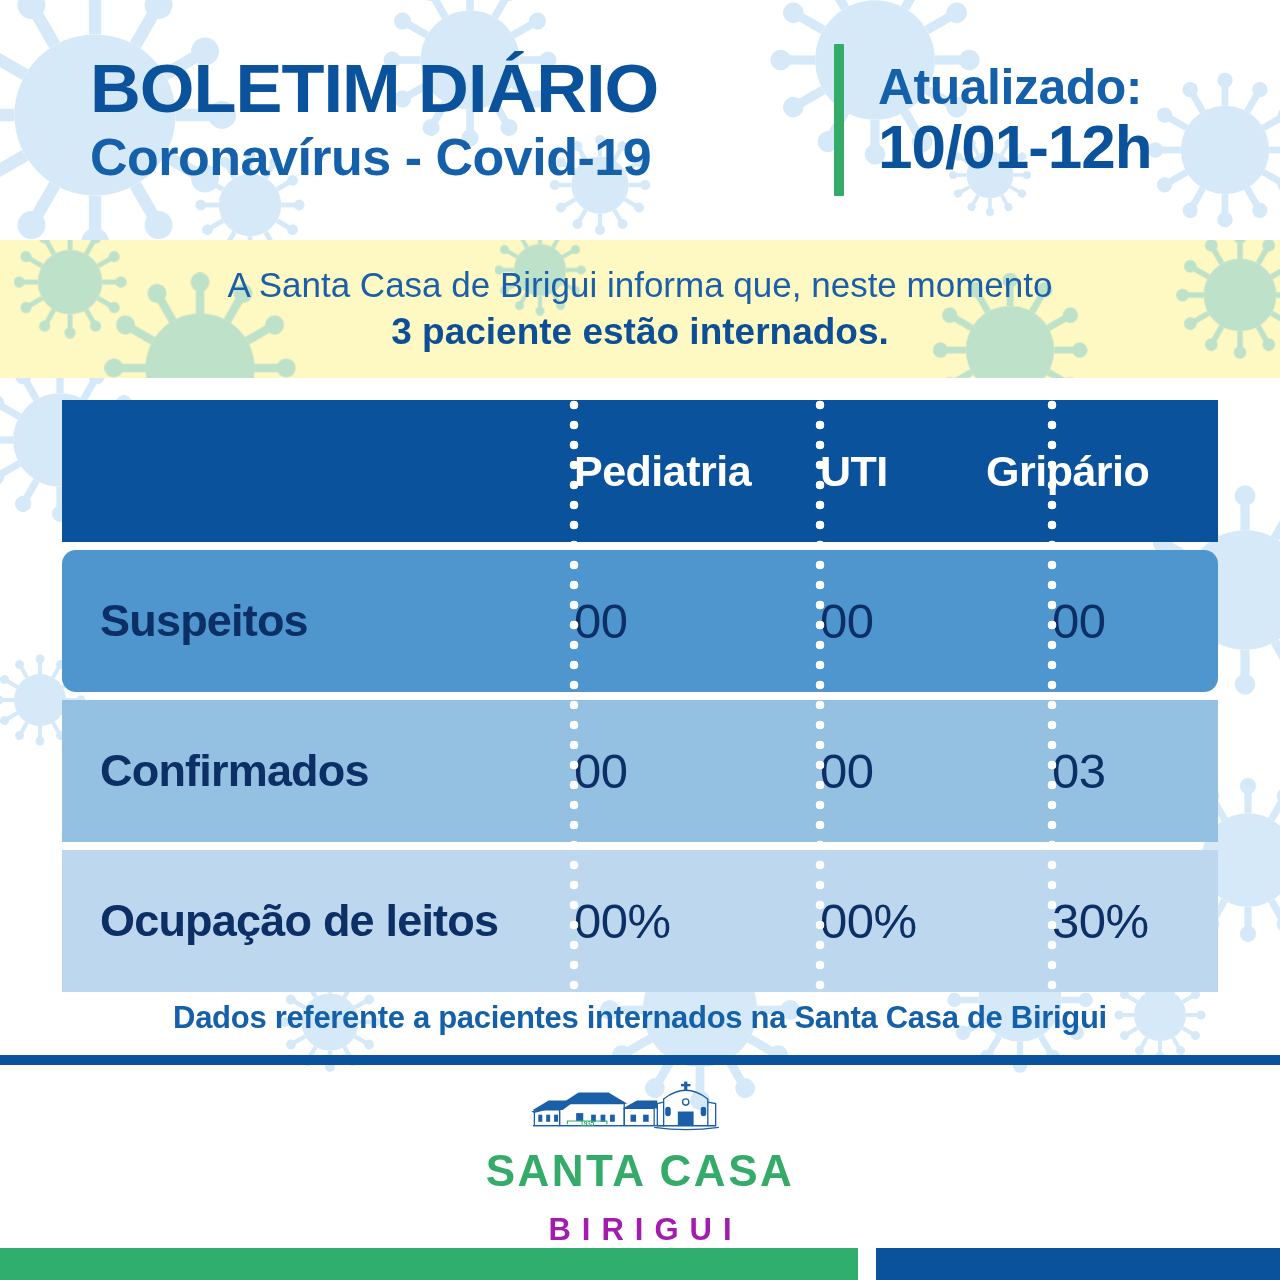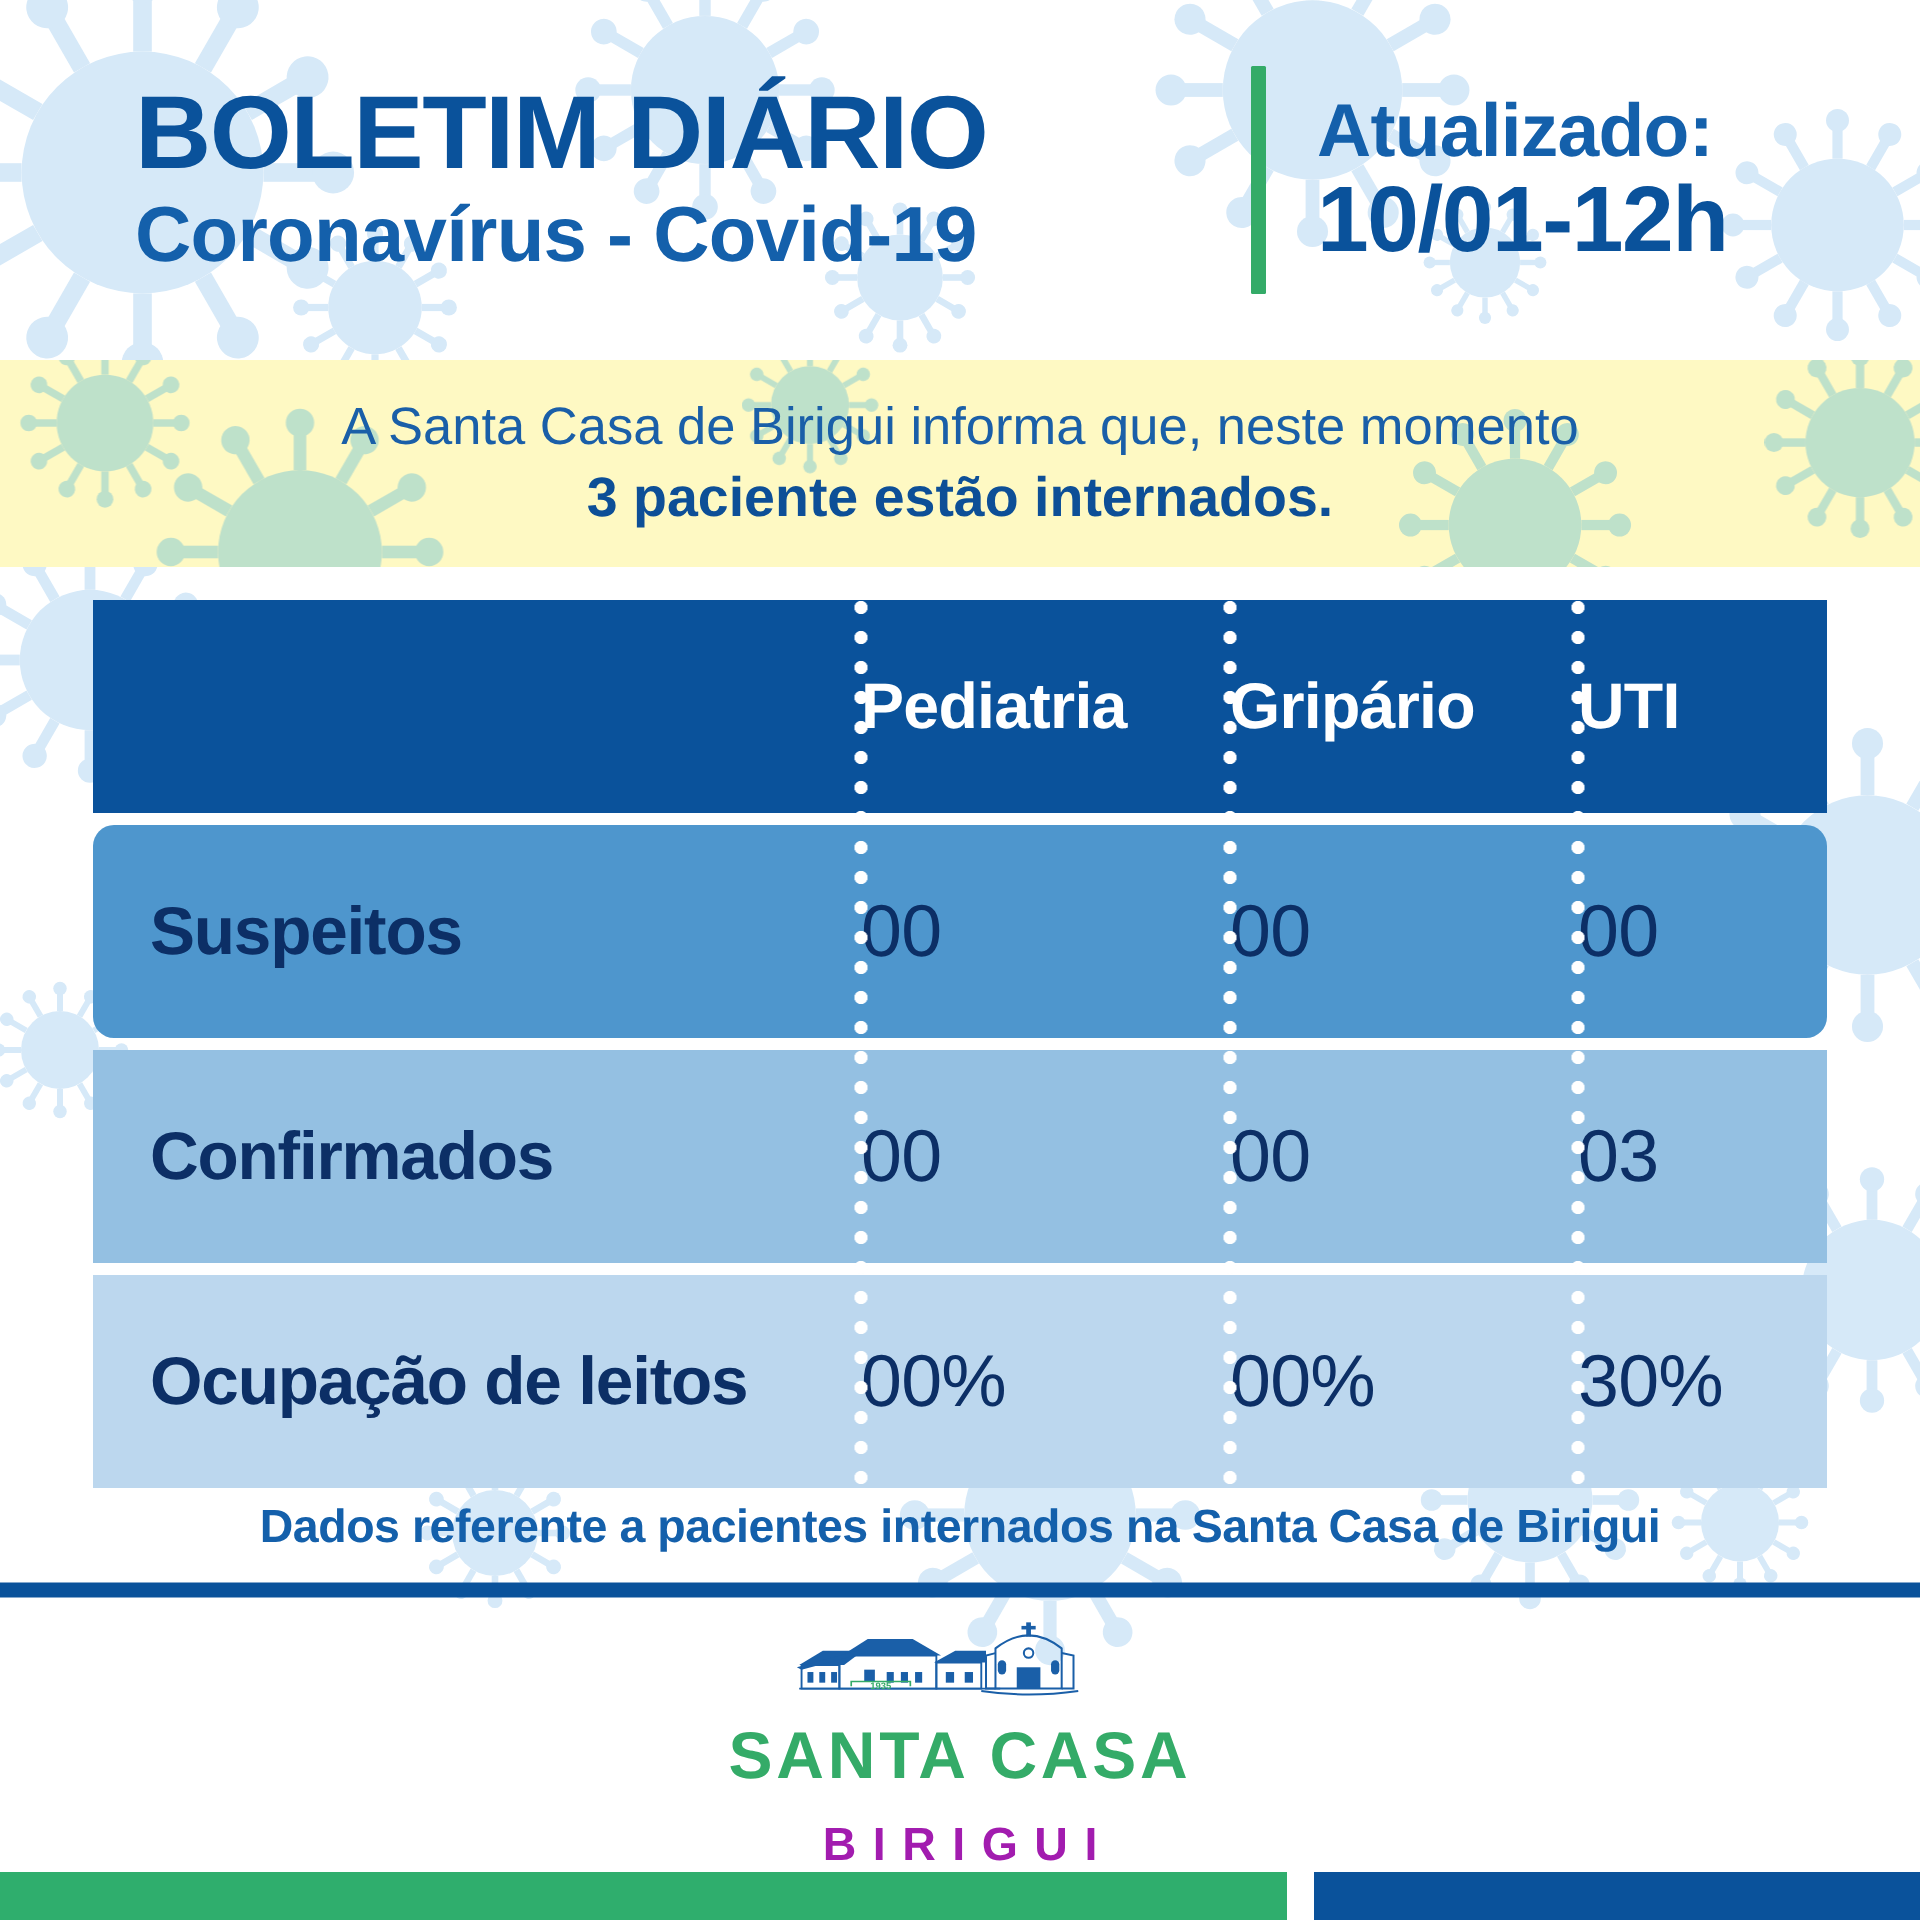--- a/index.html
+++ b/index.html
@@ -258,25 +258,25 @@
     <div class="notice-line2">3 paciente estão internados.</div>
   </div>
 
   <div class="table">
 
     <div class="trow thead">
       <div class="cell-label"></div>
       <div class="cell-val c-ped">
         <span class="th-text">Pediatria</span>
       </div>
+      <div class="cell-val c-uti">
+        <span class="th-text">UTI</span>
+      </div>
       <div class="cell-val c-gri">
         <span class="th-text">Gripário</span>
-      </div>
-      <div class="cell-val c-uti">
-        <span class="th-text">UTI</span>
       </div>
     </div>
 
     <div class="trow r-susp">
       <div class="cell-label">
         <span class="row-label">Suspeitos</span>
       </div>
       <div class="cell-val c-ped">
         <span class="row-val">00</span>
       </div>

